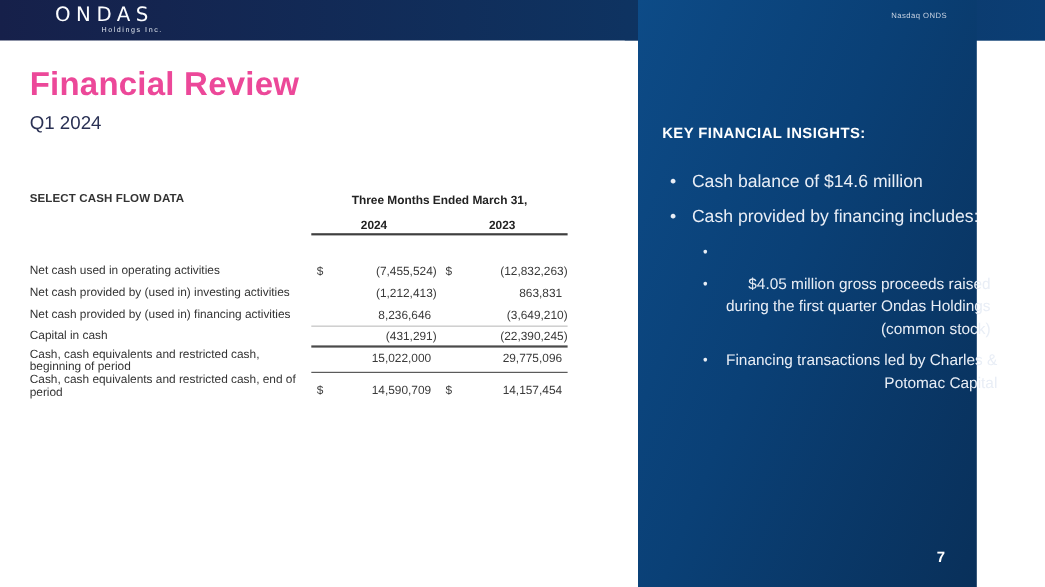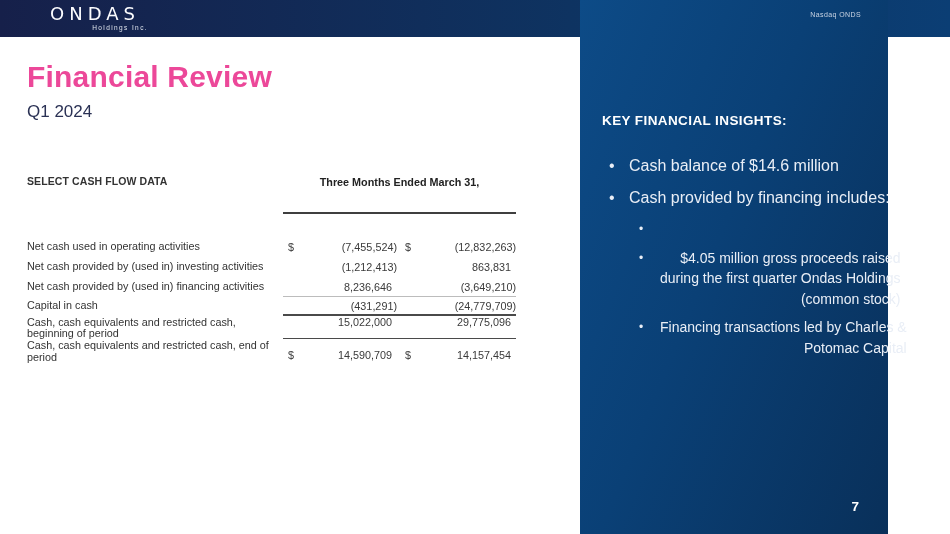--- a/index.html
+++ b/index.html
@@ -39,21 +39,21 @@
   .thead2 { margin-top:6px; height:14px; font-weight:700; color:#222222; }
   .yr { justify-content:center; }
   .rule { margin-left:256px; width:233px; }
   .rule-dark  { height:2px;   background:#3F3F3F; }
   .rule-mid   { height:1.5px; background:#4A4A4A; }
   .rule-light { height:1px;   background:#BCBCBC; }
   .spacer23 { height:23px; }
   .r1,.r2 { height:20px; align-items:center; }
   .r3 { height:19px; align-items:center; }
   .r4 { height:17px; align-items:center; }
-  .r5 { height:22px; align-items:flex-start; }
+  .r5 { height:22px; align-items:center; }
   .r5 .c1,.r5 .c2 { align-items:flex-end; padding-bottom:2px; }
   .r6 { height:25px; align-items:flex-end; }
   .r6 .c1,.r6 .c2 { align-items:flex-end; padding-bottom:3px; }
   .r6 .usd { top:auto; bottom:3px; transform:none; }
   .r5 .lbl,.r6 .lbl { align-self:flex-start; padding-top:1px; }
 
   
   .panel { position:absolute; left:568px; top:0; width:308px; height:534px; z-index:3;
            background:linear-gradient(112deg,#0D4B87 0%,#0A4076 45%,#09305A 100%);margin-left:12px; }
   .ticker { position:absolute; top:11px; right:27px; font-size:7px; letter-spacing:0.4px; color:#CBD5E4; }
@@ -87,20 +87,24 @@
 
     <div class="tablewrap">
 
       <div class="trow thead1">
         <div class="lbl">SELECT CASH FLOW DATA</div>
         <div class="period">Three Months Ended March 31,</div>
       </div>
 
       <div class="trow thead2">
         <div class="lbl"></div>
+        <div class="vals">
+          <div class="c1 yr">2024</div>
+          <div class="c2 yr">2023</div>
+        </div>
       </div>
       <div class="rule rule-dark"></div>
       <div class="spacer23"></div>
 
       <div class="trow r1">
         <div class="lbl">Net cash used in operating activities</div>
         <div class="vals">
           <div class="c1">
               <span class="usd">$</span>
               <span class="num">(7,455,524)</span>
@@ -138,21 +142,21 @@
 
       <div class="rule rule-light"></div>
 
       <div class="trow r4">
         <div class="lbl">Capital in cash</div>
         <div class="vals">
           <div class="c1">
               <span class="num">(431,291)</span>
             </div>
           <div class="c2">
-              <span class="num">(24,779,709)</span>
+              <span class="num">(22,390,245)</span>
             </div>
         </div>
       </div>
 
       <div class="rule rule-mid"></div>
 
       <div class="trow r5">
         <div class="lbl">Cash, cash equivalents and restricted cash,
 beginning of period</div>
         <div class="vals">

